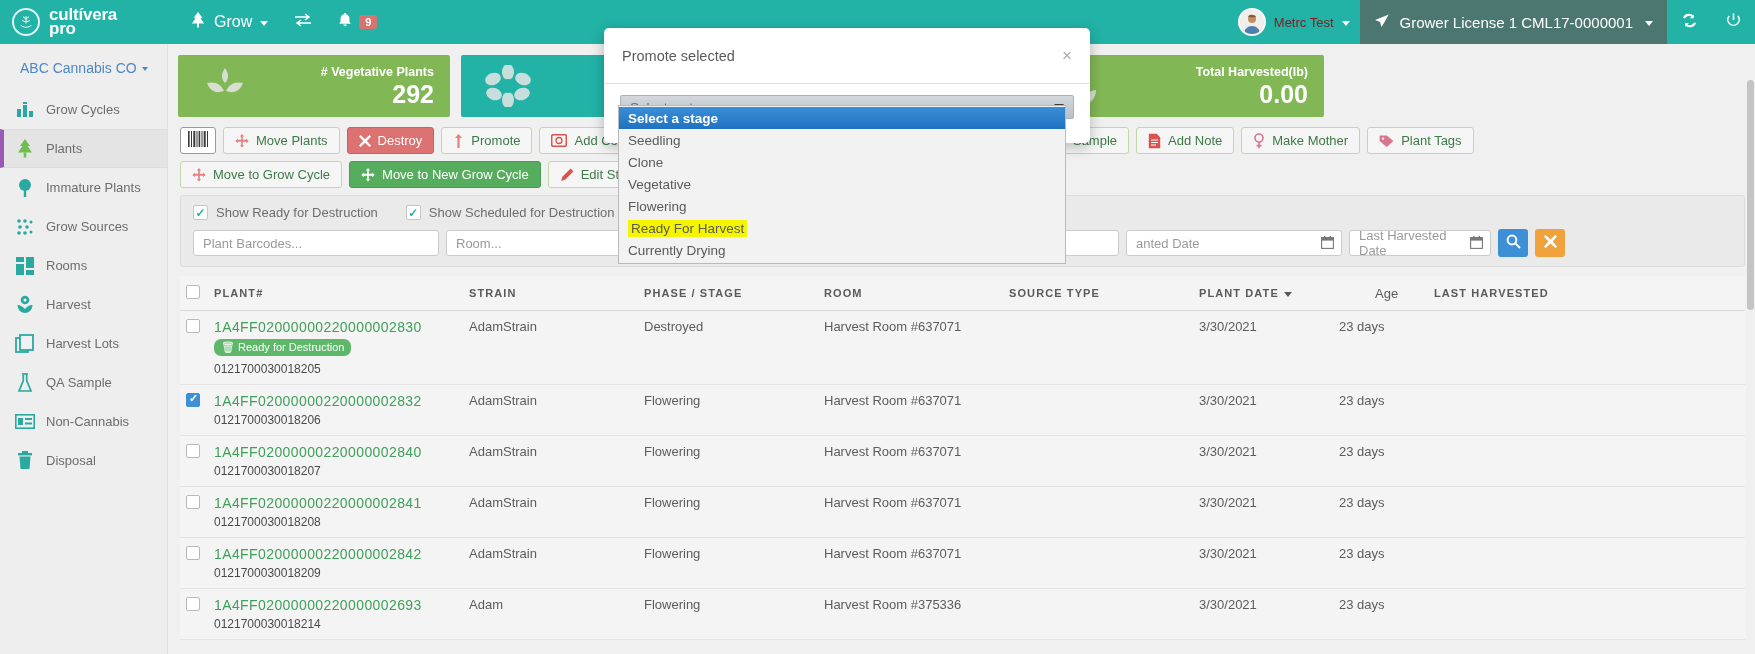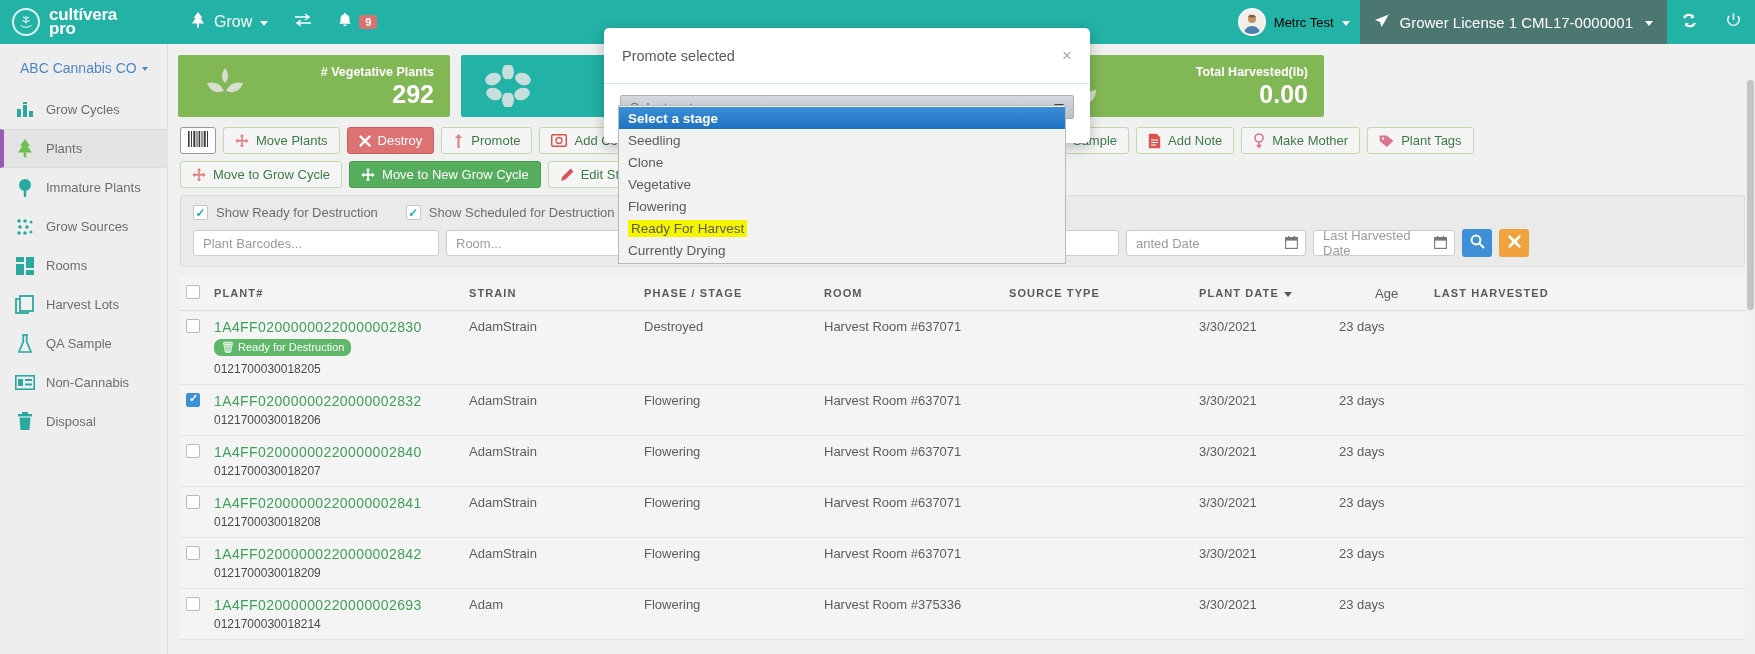--- a/index.html
+++ b/index.html
@@ -19,21 +19,21 @@
   .brand { width:168px; height:44px; display:flex; align-items:center; padding-left:12px; }
   .brand-logo { width:28px; height:28px; border-radius:50%; border:2px solid rgba(255,255,255,.85); display:flex; align-items:center; justify-content:center; margin-right:9px; flex:none;}
   .brand-text { color:#fff; font-weight:bold; line-height:14px; letter-spacing:-0.2px; }
   .brand-text .l1 { font-size:17px; display:block; }
   .brand-text .l2 { font-size:17px; display:block; }
   .nav-item { color:#fff; display:flex; align-items:center; height:44px; padding:0 13px; font-size:16px; }
   .nav-item.grow { padding-left:22px;align-items:center; }
   .caret { display:inline-block; border-left:4px solid transparent; border-right:4px solid transparent; border-top:5px solid #fff; margin-left:8px; margin-top:3px; }
   .badge { background:#d9736f; color:#fff; border-radius:3px; font-size:11px; font-weight:bold; padding:1px 6px; margin-left:7px; }
   .nav-spacer { flex:1; }
-  .user-chip { display:flex; align-items:center; color:#000000; font-size:13px; padding-right:10px;justify-content:center; }
+  .user-chip { display:flex; align-items:center; color:#7f1d1d; font-size:13px; padding-right:10px;justify-content:center; }
   .avatar { width:28px; height:28px; border-radius:50%; background:#e8e8e8; border:2px solid rgba(255,255,255,.7); margin-right:8px; overflow:hidden; position:relative; flex:none;}
   .license-bar { background:#4c7670; height:44px; display:flex; align-items:center; color:#fff; font-size:15px; padding:0 14px; }
   .nav-icon-btn { width:44px; height:44px; display:flex; align-items:center; justify-content:center; color:#fff; }
 
   
   .sidebar { position:absolute; left:0; top:44px; width:168px; height:610px; background:#eeeeee; border-right:1px solid #e0e0e0; }
   .org { padding:16px 14px 14px 20px; color:#4f87c4; font-size:14px; }
   .org .ccaret { border-left:3px solid transparent; border-right:3px solid transparent; border-top:4px solid #4f87c4; display:inline-block; margin-left:5px; margin-bottom:2px;}
   .side-item { height:39px; display:flex; align-items:center; padding-left:10px; color:#6d6d6d; font-size:13px; }
   .side-item.active { background:#e4e4e4; border-left:4px solid #9b59b6; border-top:1px solid #dcdcdc; border-bottom:1px solid #dcdcdc; padding-left:6px; }
@@ -266,20 +266,32 @@
             <rect x="0" y="0" width="8" height="5"></rect>
             <rect x="10" y="0" width="8" height="11"></rect>
             <rect x="0" y="7" width="8" height="11"></rect>
             <rect x="10" y="13" width="8" height="5"></rect>
           </g>
         </svg>
     </span>
     <span>Rooms</span>
   </div>
 
+  <div class="side-item">
+    <span class="side-ico">
+      <svg width="18" height="20" viewBox="0 0 18 20">
+          <g fill="#2aa9a0">
+            <circle cx="9" cy="5" r="4.3"></circle>
+            <circle cx="9" cy="5" r="1.6" fill="#eee"></circle>
+            <path d="M1.5 10c0 5 4 8 7.5 8s7.5-3 7.5-8c-3.5 0-6 2-7.5 4C7 12 4.5 10 1.5 10z"></path>
+          </g>
+        </svg>
+    </span>
+    <span>Harvest</span>
+  </div>
 
   <div class="side-item">
     <span class="side-ico">
       <svg width="20" height="20" viewBox="0 0 20 20">
           <g fill="none" stroke="#2aa9a0" stroke-width="1.8">
             <rect x="1" y="4" width="12" height="14"></rect>
             <rect x="5" y="1" width="13" height="15" fill="#f0f0f0"></rect>
           </g>
         </svg>
     </span>
@@ -555,21 +567,21 @@
     </div>
 
     <div class="inputsrow">
       <div class="inp" style="width:246px;">
         <span>Plant Barcodes...</span>
       </div>
       <div class="inp" style="width:466px;">
         <span>Room...</span>
       </div>
       <div class="inp" style="width:200px;"></div>
-      <div class="inp date" style="width:180px;">
+      <div class="inp date" style="width:216px;">
         <span>anted Date</span>
         <span class="cal">
           <svg width="13" height="13" viewBox="0 0 13 13">
               <rect x="0.6" y="1.6" width="11.8" height="10.8" fill="none" stroke="#777" stroke-width="1.1"></rect>
               <rect x="0.6" y="1.6" width="11.8" height="3" fill="#777"></rect>
               <rect x="3" y="0" width="1.4" height="3" fill="#777"></rect>
               <rect x="8.6" y="0" width="1.4" height="3" fill="#777"></rect>
             </svg>
         </span>
       </div>

